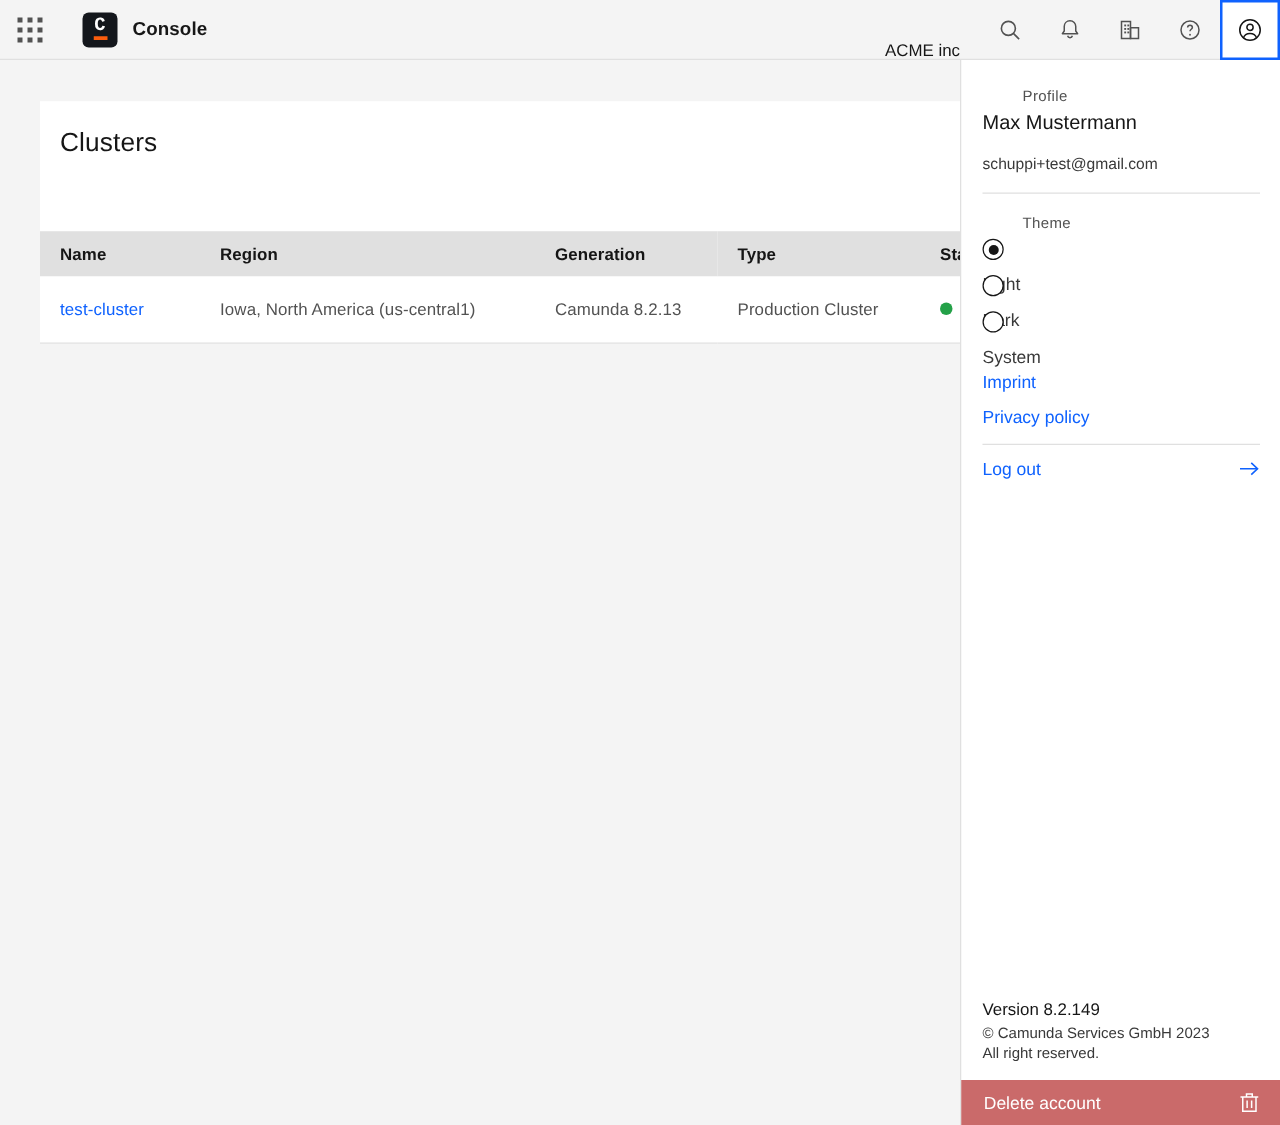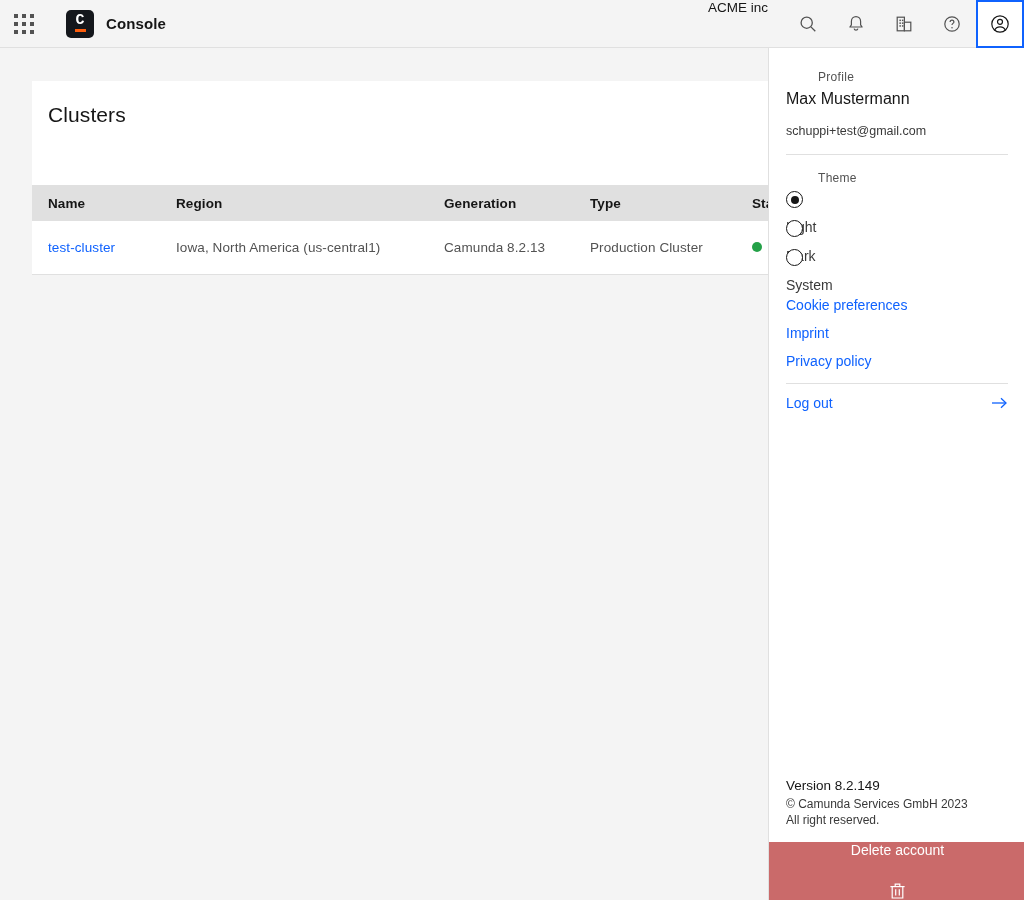--- a/index.html
+++ b/index.html
@@ -34,21 +34,21 @@
     position: relative;
   }
   .logo-sq .c {
     color: #fff; font-size: 15px; font-weight: 700;
     font-family: "Liberation Mono", monospace; line-height: 13px; margin-top: -2px;
   }
   .logo-sq .bar { width: 11px; height: 3px; background: #fc5d0d; margin-top: 2px; }
   .brand-title { font-size: 15px; color: #161616; font-weight: 600; letter-spacing: .1px; }
 
   .header-right {
-    margin-left: auto; display: flex; align-items: flex-start; height: 48px;
+    margin-left: auto; display: flex; align-items: flex-end; height: 48px;
   }
   .org-name {
     font-size: 13.5px; color: #161616; padding-right: 16px; white-space: nowrap;
   }
   .hdr-icon-btn {
     width: 48px; height: 48px;
     display: flex; align-items: center; justify-content: center;
     cursor: pointer; background: transparent;
   }
   .hdr-icon-btn svg { display: block; }
@@ -136,23 +136,23 @@
     display: flex; align-items: center; justify-content: space-between;
     padding: 6px 0; cursor: pointer; text-align: center;
   }
   #logout-row .panel-link { padding: 0; }
 
   .panel-footer { padding: 0 17px 14px 17px; }
   #version-text { font-size: 13.5px; color: #161616; margin-bottom: 3px; }
   .copyright { font-size: 12px; color: #393939; line-height: 16px; }
 
   #delete-account-bar {
-    height: 58px; background: #ca6a6a; color: #ffffff;
+    height: 36px; background: #ca6a6a; color: #ffffff;
     display: flex; align-items: center; justify-content: space-between;
-    padding: 0 16px 0 18px; cursor: pointer; font-size: 14px; flex-direction: column;
+    padding: 0 16px 0 18px; cursor: pointer; font-size: 14px;
   }
 </style>
 </head>
 <body>
 
 <div id="app-header">
   <div class="grid-btn">
     <span class="grid-dots">
       <i></i>
         <i></i>
@@ -290,21 +290,20 @@
         <span class="radio"></span>
         <span class="radio-label">Dark</span>
       </div>
       <div class="radio-row">
         <span class="radio"></span>
         <span class="radio-label">System</span>
       </div>
     </div>
 
     <div class="panel-links">
-      <a class="panel-link">Cookie preferences</a>
       <a class="panel-link">Imprint</a>
       <a class="panel-link">Privacy policy</a>
       <div class="logout-divider"></div>
       <div id="logout-row">
         <a class="panel-link">Log out</a>
         <svg width="17" height="14" viewBox="0 0 17 14">
           <line x1="1" y1="7" x2="15" y2="7" stroke="#0f62fe" stroke-width="1.3"></line>
           <polyline points="10,2.3 15,7 10,11.7" fill="none" stroke="#0f62fe" stroke-width="1.3"></polyline>
         </svg>
       </div>

